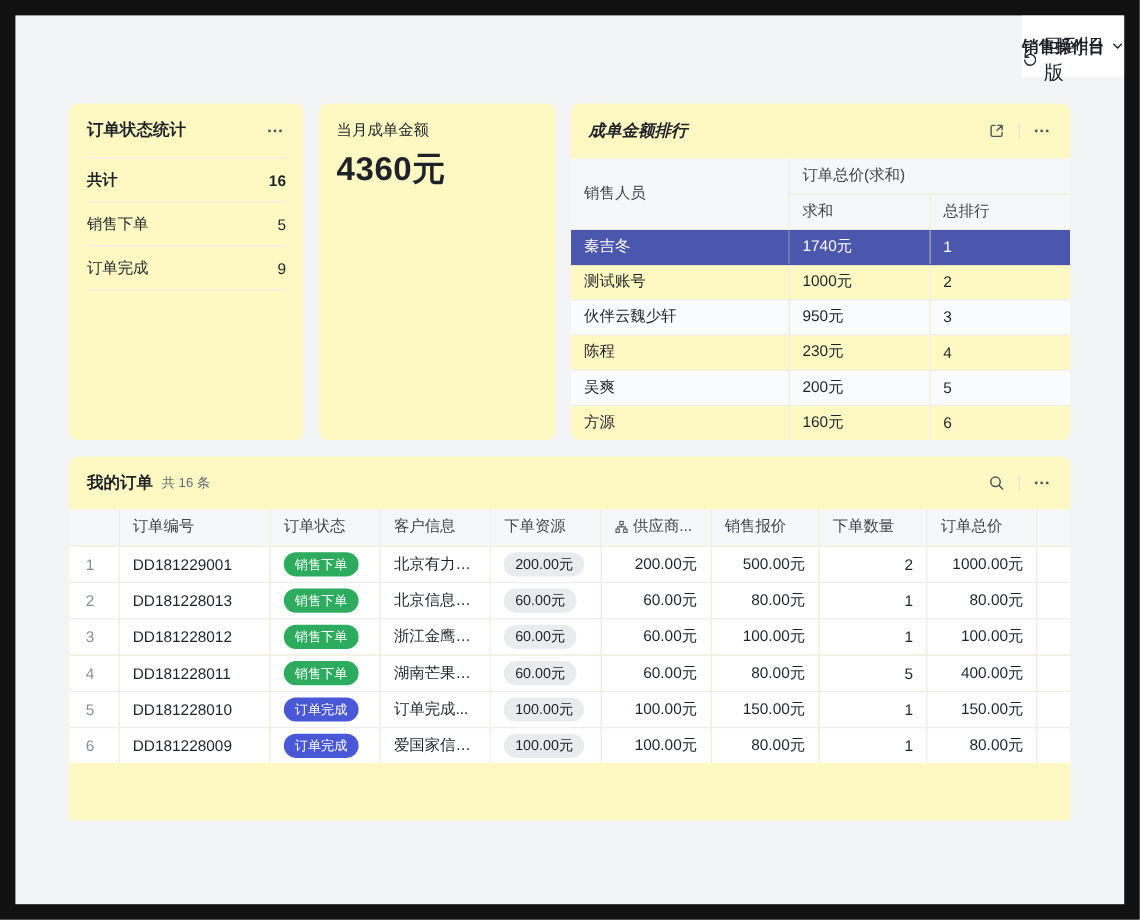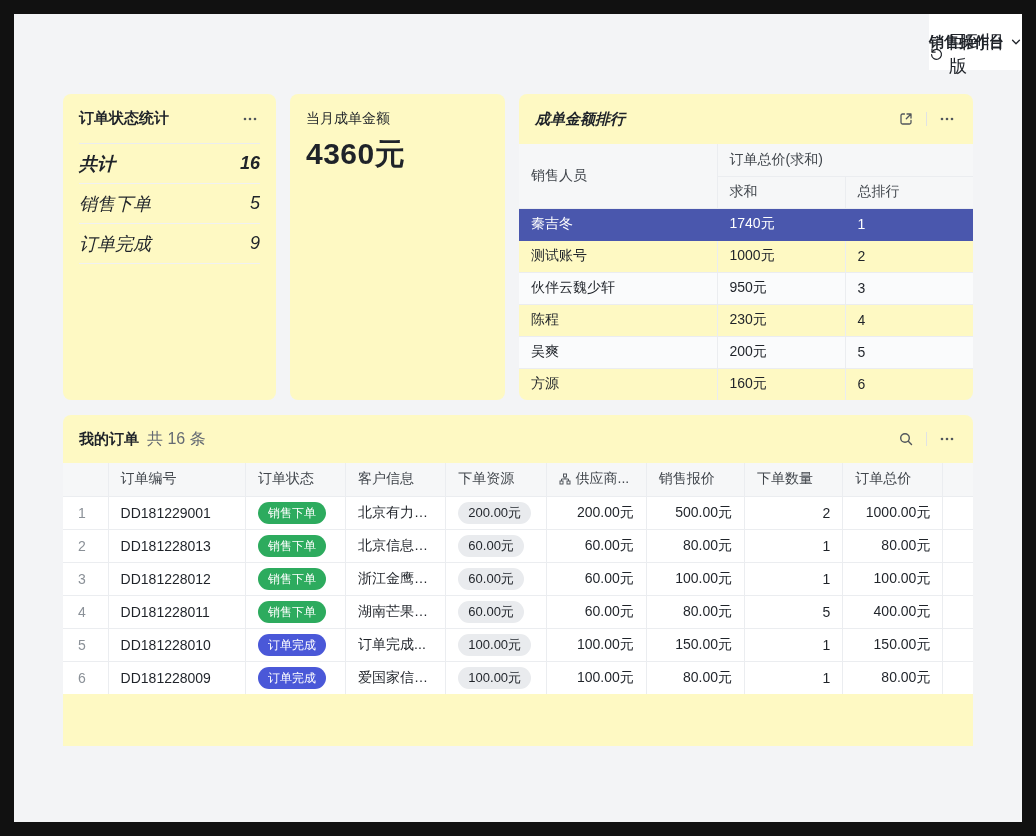--- a/index.html
+++ b/index.html
@@ -32,21 +32,21 @@
   .create-card{height:62px;background:#fff;border-radius:8px;display:flex;align-items:center;justify-content:center;font-size:16px;font-weight:500;cursor:pointer;margin-bottom:14px;}
 
   .cards-row{display:flex;gap:14px;height:306px;margin-bottom:15px;}
   .card{background:#fef9c3;border-radius:8px;}
 
   
   .status-card{width:213px;padding:0 16px;}
   .card-title-row{height:50px;display:flex;align-items:center;justify-content:space-between;}
   .card-title{font-size:15px;font-weight:700;}
   .status-card .card-title-row{border-bottom:1px solid var(--border);}
-  .status-row{height:40px;display:flex;align-items:center;justify-content:space-between;font-size:18px;border-bottom:1px solid var(--border-soft);cursor:pointer;font-style:italic;}
+  .status-row{height:40px;display:flex;align-items:center;justify-content:space-between;font-size:14px;border-bottom:1px solid var(--border-soft);cursor:pointer;}
   .status-row.total{font-weight:700;}
 
   
   .amount-card{width:215px;padding:16px;}
   .amount-title{font-size:14px;color:var(--text);margin-bottom:6px;}
   .amount-value{font-size:30px;font-weight:700;letter-spacing:.5px;}
 
   
   .ranking-card{flex:1;overflow:hidden;}
   .ranking-card .card-title-row{padding:0 16px;font-style:italic;}
@@ -60,21 +60,21 @@
   th{background:var(--th-bg);color:#41464c;}
   .rank-table tbody tr{cursor:pointer;}
   .rank-table tbody tr:nth-child(odd){background:#fafbfc;}
   .rank-table tbody tr.row-highlight{background:var(--row-highlight);color:#fff;}
   .rank-table tbody tr.row-highlight td{border-color:var(--row-highlight);}
 
   
   .orders-card{height:331px;border-radius:8px 8px 0 0;overflow:hidden;display:flex;flex-direction:column;}
   .orders-header{flex:0 0 48px;display:flex;align-items:center;padding:0 16px;}
   .orders-title{font-size:15px;font-weight:700;margin-right:8px;}
-  .orders-count{font-size:16px;color:var(--text-2);}
+  .orders-count{font-size:12px;color:var(--text-2);}
   .orders-header .icon-group{margin-left:auto;}
   .filter-row{flex:0 0 44px;display:flex;align-items:center;padding:0 16px;}
   .filter-label{font-size:13px;margin-right:19px;}
   .select{width:160px;height:32px;border:1px solid #d8dadd;border-radius:6px;background:#fff;display:flex;align-items:center;justify-content:space-between;padding:0 10px;font-size:13px;color:var(--text-3);cursor:pointer;margin-right:12px;}
 
   .orders-table th{height:33px;}
   .orders-table td{height:33px;background:#fff;}
   .orders-table tbody tr{cursor:pointer;}
   .c-idx{color:#8a9097;padding-left:15px;}
   .num{text-align:right;}

